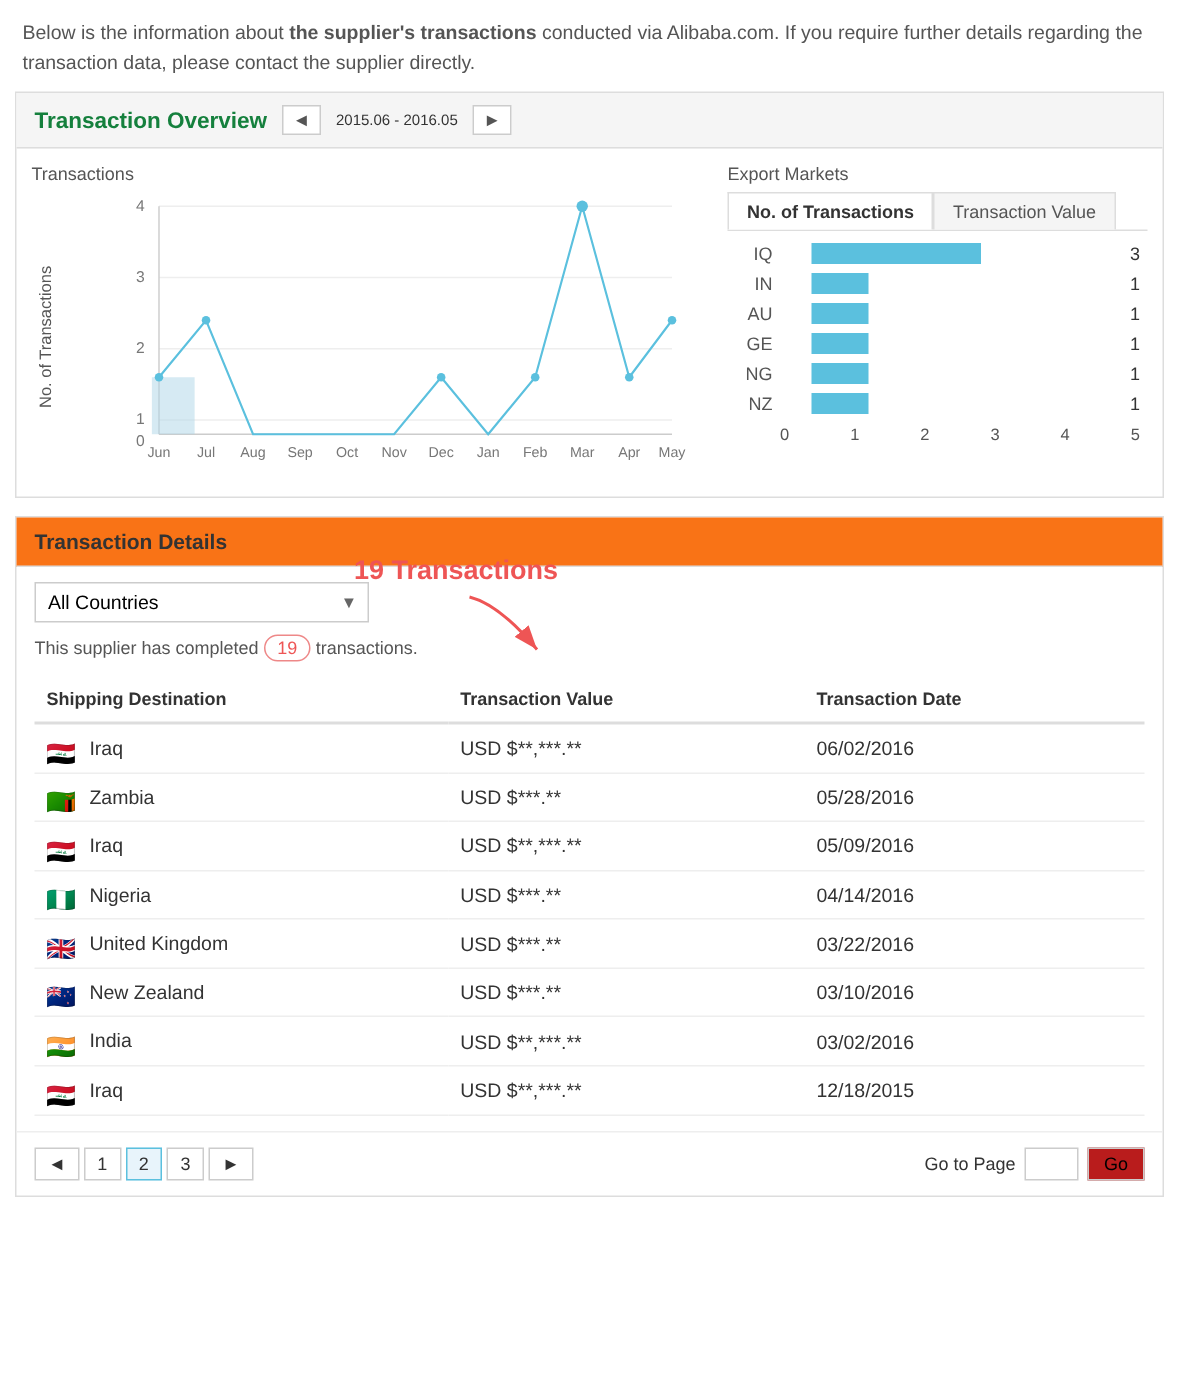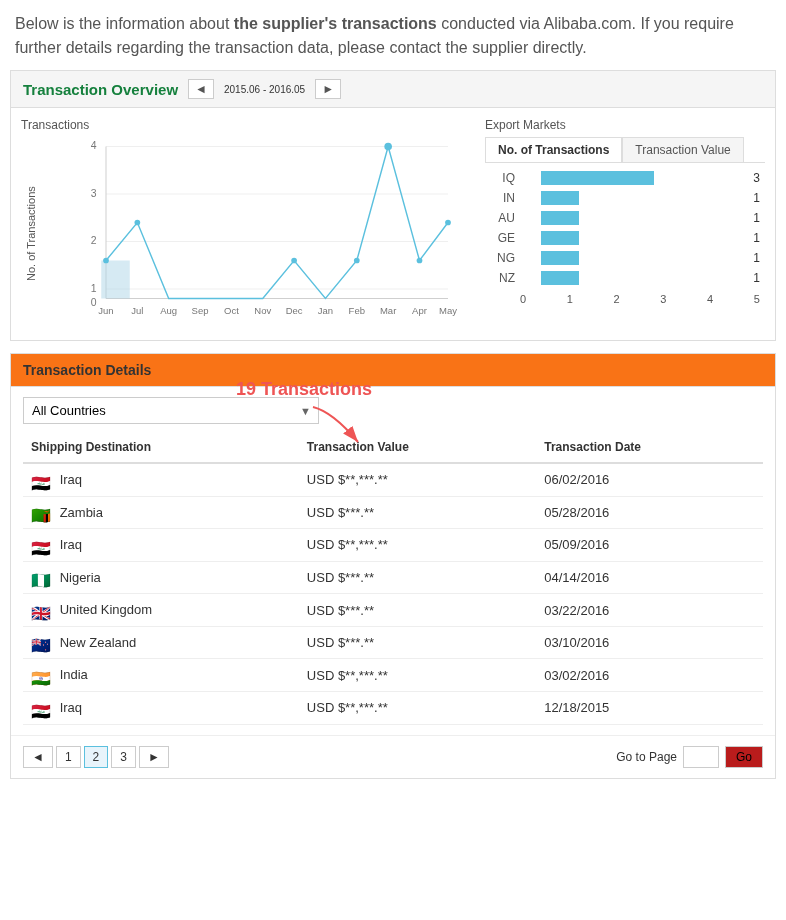--- a/index.html
+++ b/index.html
@@ -1,18 +1,18 @@
 <!DOCTYPE html>
 <html><head>
   <meta charset="utf-8">
   <style>
     * { box-sizing: border-box; margin: 0; padding: 0; }
     body { font-family: Arial, sans-serif; font-size: 13px; color: #333; background: #fff; width: 786px; }
 
-    .top-info { padding: 12px 15px 10px; font-size: 16px; color: #555; line-height: 1.5; }
+    .top-info { padding: 12px 15px 10px; font-size: 13px; color: #555; line-height: 1.5; }
     .top-info strong { font-weight: bold; }
 
     .transaction-overview-box { border: 1px solid #ddd; margin: 0 10px 12px; }
     .overview-header { background: #f5f5f5; border-bottom: 1px solid #ddd; padding: 8px 12px; display: flex; align-items: center; gap: 10px; }
     .overview-title { font-size: 15px; font-weight: bold; color: #15803d; }
     .nav-btn { border: 1px solid #ccc; background: #fff; cursor: pointer; padding: 2px 6px; font-size: 12px; color: #555; }
     .date-range { font-size: 10px; color: #333; }
 
     .charts-row { display: flex; padding: 10px; gap: 10px; }
 
@@ -31,21 +31,21 @@
     .bar-fill { height: 14px; background: #5bc0de; position: absolute; left: 0; top: 0; }
     .bar-value { margin-left: 4px; font-size: 12px; color: #333; }
     .x-axis-labels { display: flex; justify-content: space-between; padding: 2px 0 0 30px; font-size: 11px; color: #555; }
 
     .transaction-details-box { border: 1px solid #ddd; margin: 0 10px 12px; }
     .details-header { background: #f97316; border-bottom: 1px solid #ddd; padding: 8px 12px; }
     .details-title { font-size: 14px; font-weight: bold; color: #333; }
     .details-body { padding: 10px 12px; }
 
     .filter-row { display: flex; align-items: center; margin-bottom: 8px; position: relative; }
-    .country-select { width: 296px; padding: 5px 8px; border: 1px solid #ccc; font-size: 13px; appearance: none; -webkit-appearance: none; background: #fff; cursor: pointer; }
+    .country-select { width: 223px; padding: 5px 8px; border: 1px solid #ccc; font-size: 13px; appearance: none; -webkit-appearance: none; background: #fff; cursor: pointer; }
     .select-wrapper { position: relative; display: inline-block; }
     .select-arrow { position: absolute; right: 8px; top: 50%; transform: translateY(-50%); pointer-events: none; font-size: 11px; color: #666; }
 
     .completed-info { font-size: 12px; color: #555; margin-bottom: 10px; }
 
     table { width: 100%; border-collapse: collapse; }
     th { text-align: left; font-size: 12px; font-weight: bold; color: #333; border-bottom: 2px solid #ddd; padding: 8px 8px; background: #fff; }
     td { padding: 8px 8px; border-bottom: 1px solid #eee; font-size: 13px; vertical-align: middle; }
 
     .flag { display: inline-block; width: 20px; height: 14px; margin-right: 5px; vertical-align: middle; font-size: 16px; }
@@ -220,20 +220,23 @@
           <option>Zambia</option>
           <option>Nigeria</option>
           <option>United Kingdom</option>
           <option>New Zealand</option>
           <option>India</option>
         </select>
         <span class="select-arrow">▼</span>
       </div>
     </div>
 
+    <div class="completed-info">
+      <span>This supplier has completed </span><span style="border:1px solid #e88;border-radius:10px;padding:1px 8px;color:#e55;display:inline-block;"><span>19</span></span><span> transactions.</span>
+    </div>
 
     <table>
       <thead>
         <tr>
           <th>Shipping Destination</th>
           <th>Transaction Value</th>
           <th>Transaction Date</th>
         </tr>
       </thead>
       <tbody id="table-body">

